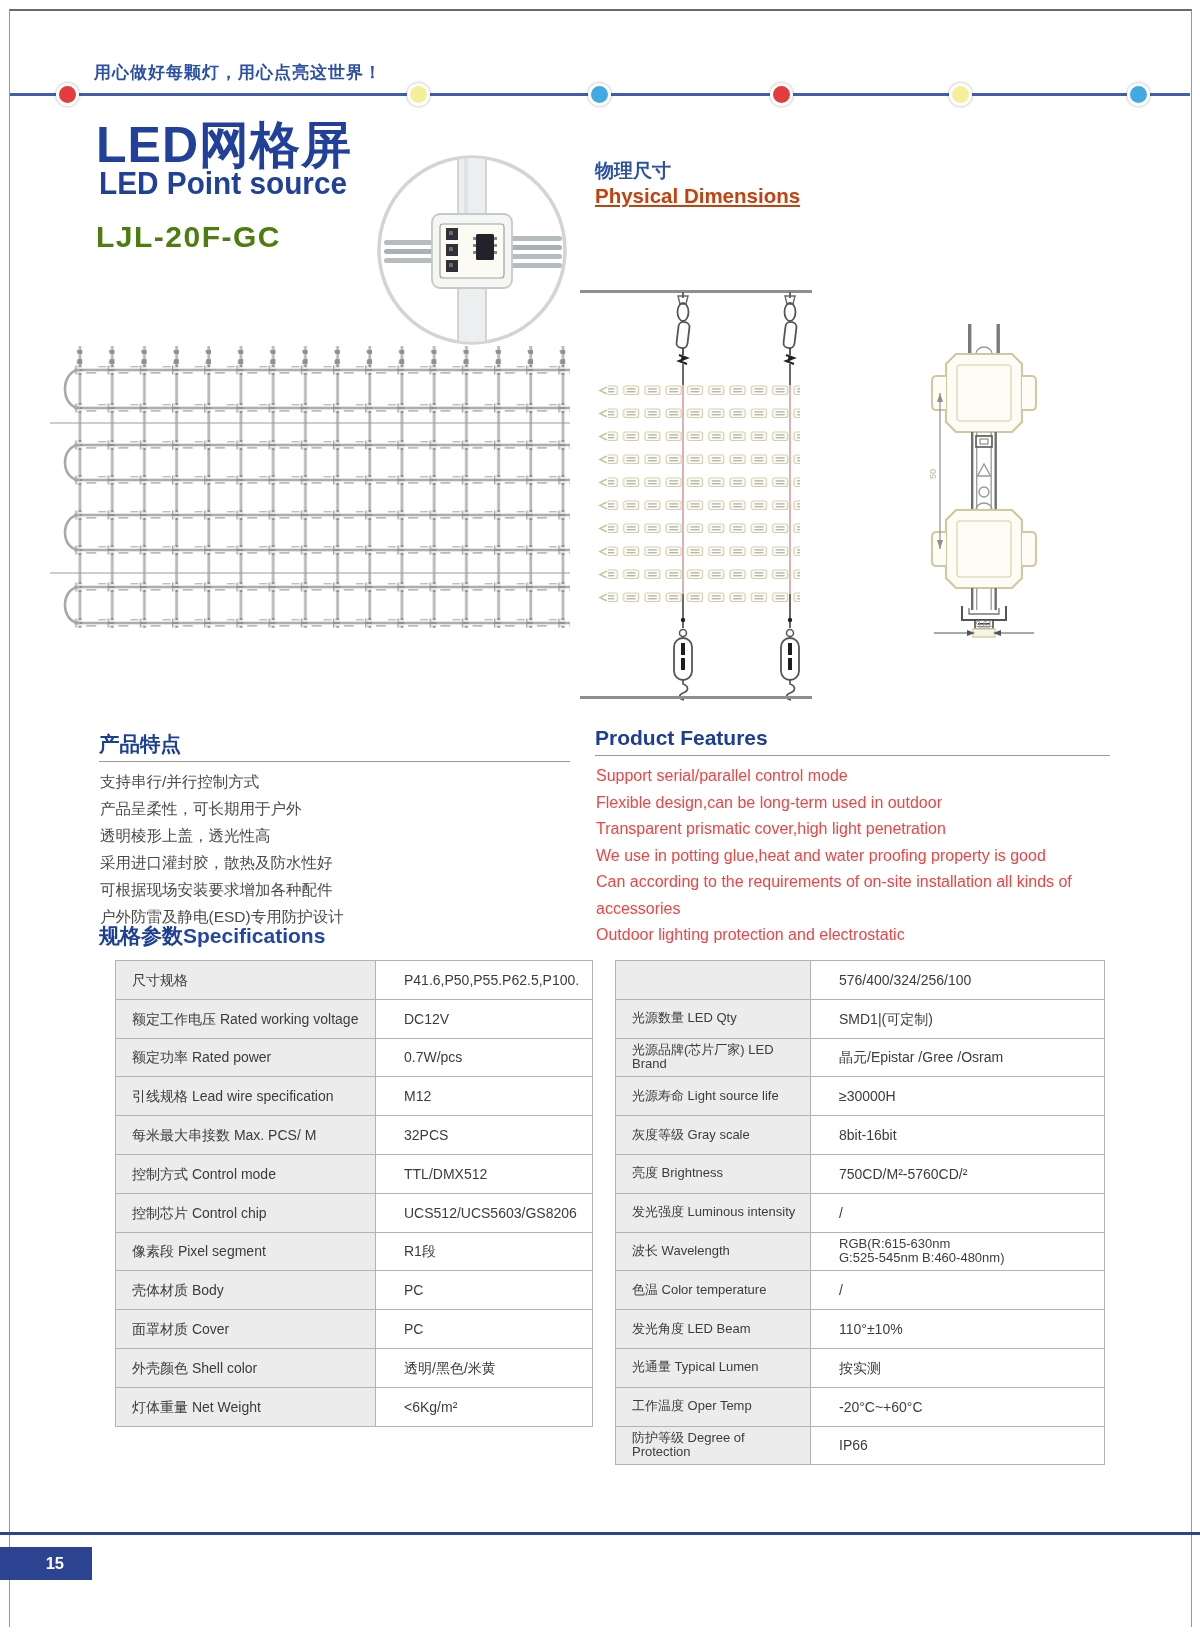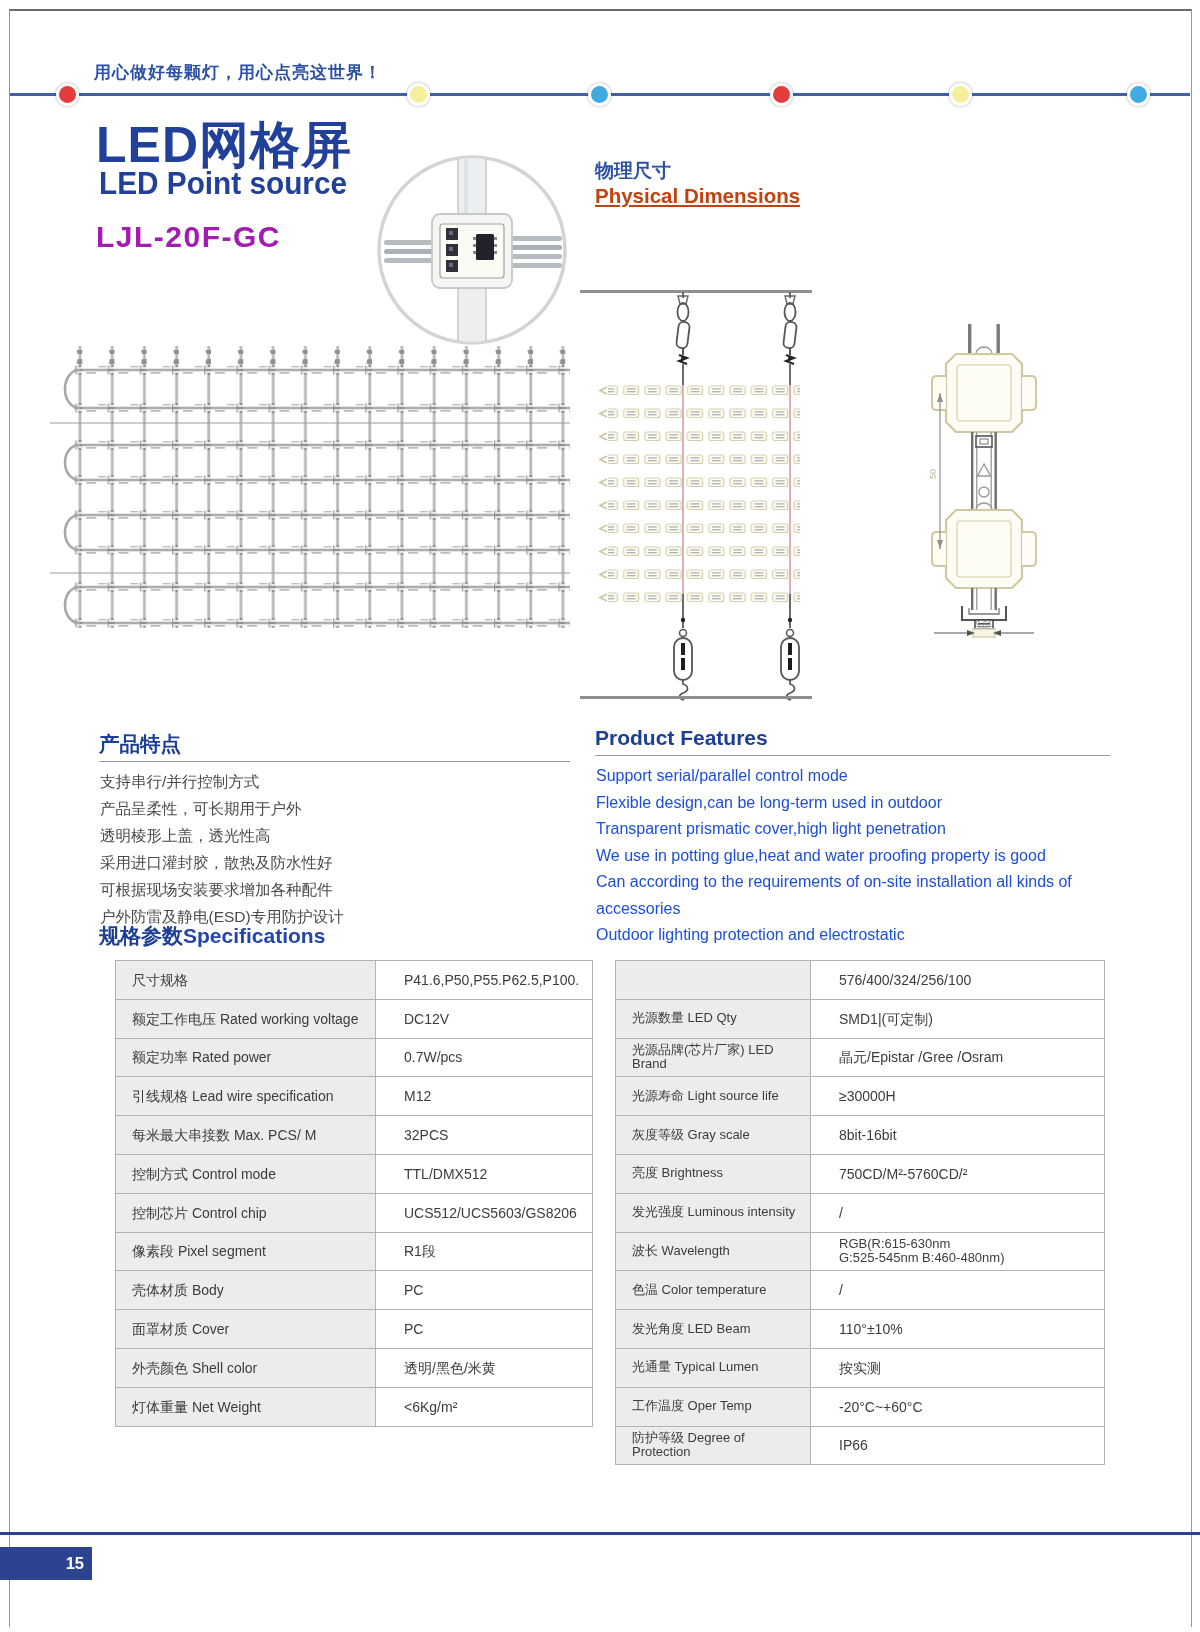--- a/index.html
+++ b/index.html
@@ -10,47 +10,47 @@
   #frame{left:9px;top:9px;width:1181px;height:1616px;border-top:2px solid #6a6a6a;
          border-left:1px solid #979797;border-right:1px solid #979797;}
   
   #slogan{left:94px;top:61px;font-size:17px;font-weight:bold;color:#2b50a5;letter-spacing:1px;}
   #blueline{left:10px;top:93px;width:1180px;height:3px;background:#3f5fae;}
   .dot{width:17px;height:17px;border-radius:50%;border:3px solid #fff;top:83px;
        box-shadow:0 0 3px rgba(60,60,60,.45);}
   
   #title-zh{left:96px;top:112px;font-size:50px;font-weight:900;color:#21409a;letter-spacing:1px;}
   #title-en{left:99px;top:166px;font-size:31px;font-weight:800;color:#21409a;transform:scaleX(.96);transform-origin:left;}
-  #model{left:96px;top:220px;font-size:30px;font-weight:800;color:#a21caf;letter-spacing:1.5px;}
+  #model{left:96px;top:220px;font-size:30px;font-weight:800;color:#4d7c0f;letter-spacing:1.5px;}
   #phys-zh{left:595px;top:158px;font-size:19px;font-weight:800;color:#2b50a5;}
   #phys-en{left:595px;top:184px;font-size:20.5px;font-weight:800;color:#c2410c;text-decoration:underline;}
   
   .sec-title{font-size:20.5px;font-weight:800;color:#1c3e94;}
   .sec-underline{height:1px;background:#9a9a9a;}
   #feat-zh-title{left:99px;top:730px;}
   #feat-zh-line{left:99px;top:761px;width:471px;}
   #feat-zh-list{left:100px;top:768px;font-size:15.5px;line-height:27px;color:#4a4a4a;}
   #feat-en-title{left:595px;top:726px;}
   #feat-en-line{left:595px;top:755px;width:515px;}
-  #feat-en-list{left:596px;top:763px;width:522px;font-size:16px;line-height:26.5px;color:#1d4ed8;}
+  #feat-en-list{left:596px;top:763px;width:522px;font-size:16px;line-height:26.5px;color:#ef4444;}
   
   #specs-title{left:99px;top:922px;font-size:21px;font-weight:800;color:#1c3e94;}
   #specs-title .en{color:#2146a8;text-align:center;}
   .spec-table{position:absolute;border-collapse:collapse;table-layout:fixed;}
   .spec-table td{border:1px solid #b3b3b3;height:37.8px;line-height:1.15;white-space:pre-line;
                  padding:0 8px 0 16px;vertical-align:middle;color:#3c3c3c;}
   .spec-table td.lbl{background:#ececec;font-size:14px;}
   .spec-table td.val{background:#fff;font-size:14px;padding-left:28px;}
   #table-left{left:115px;top:960px;width:478px;}
   #table-right{left:615px;top:960px;width:490px;}
   #table-right td.lbl{font-size:13px;}
   
   #footer-line{left:0;top:1532px;width:1200px;height:3px;background:#2b4391;}
   #footer-box{left:0;top:1547px;width:92px;height:33px;background:#2b4391;color:#fff;
-              font-size:16.5px;font-weight:bold;line-height:33px;text-align:right;padding-right:8px;
+              font-size:16.5px;font-weight:bold;line-height:33px;text-align:right;padding-right:28px;
               box-sizing:border-box;}
 </style>
 </head>
 <body>
 
 <div id="page">
 
   <div id="frame" class="abs"></div>
 
   <div id="slogan" class="abs">用心做好每颗灯，用心点亮这世界！</div>

